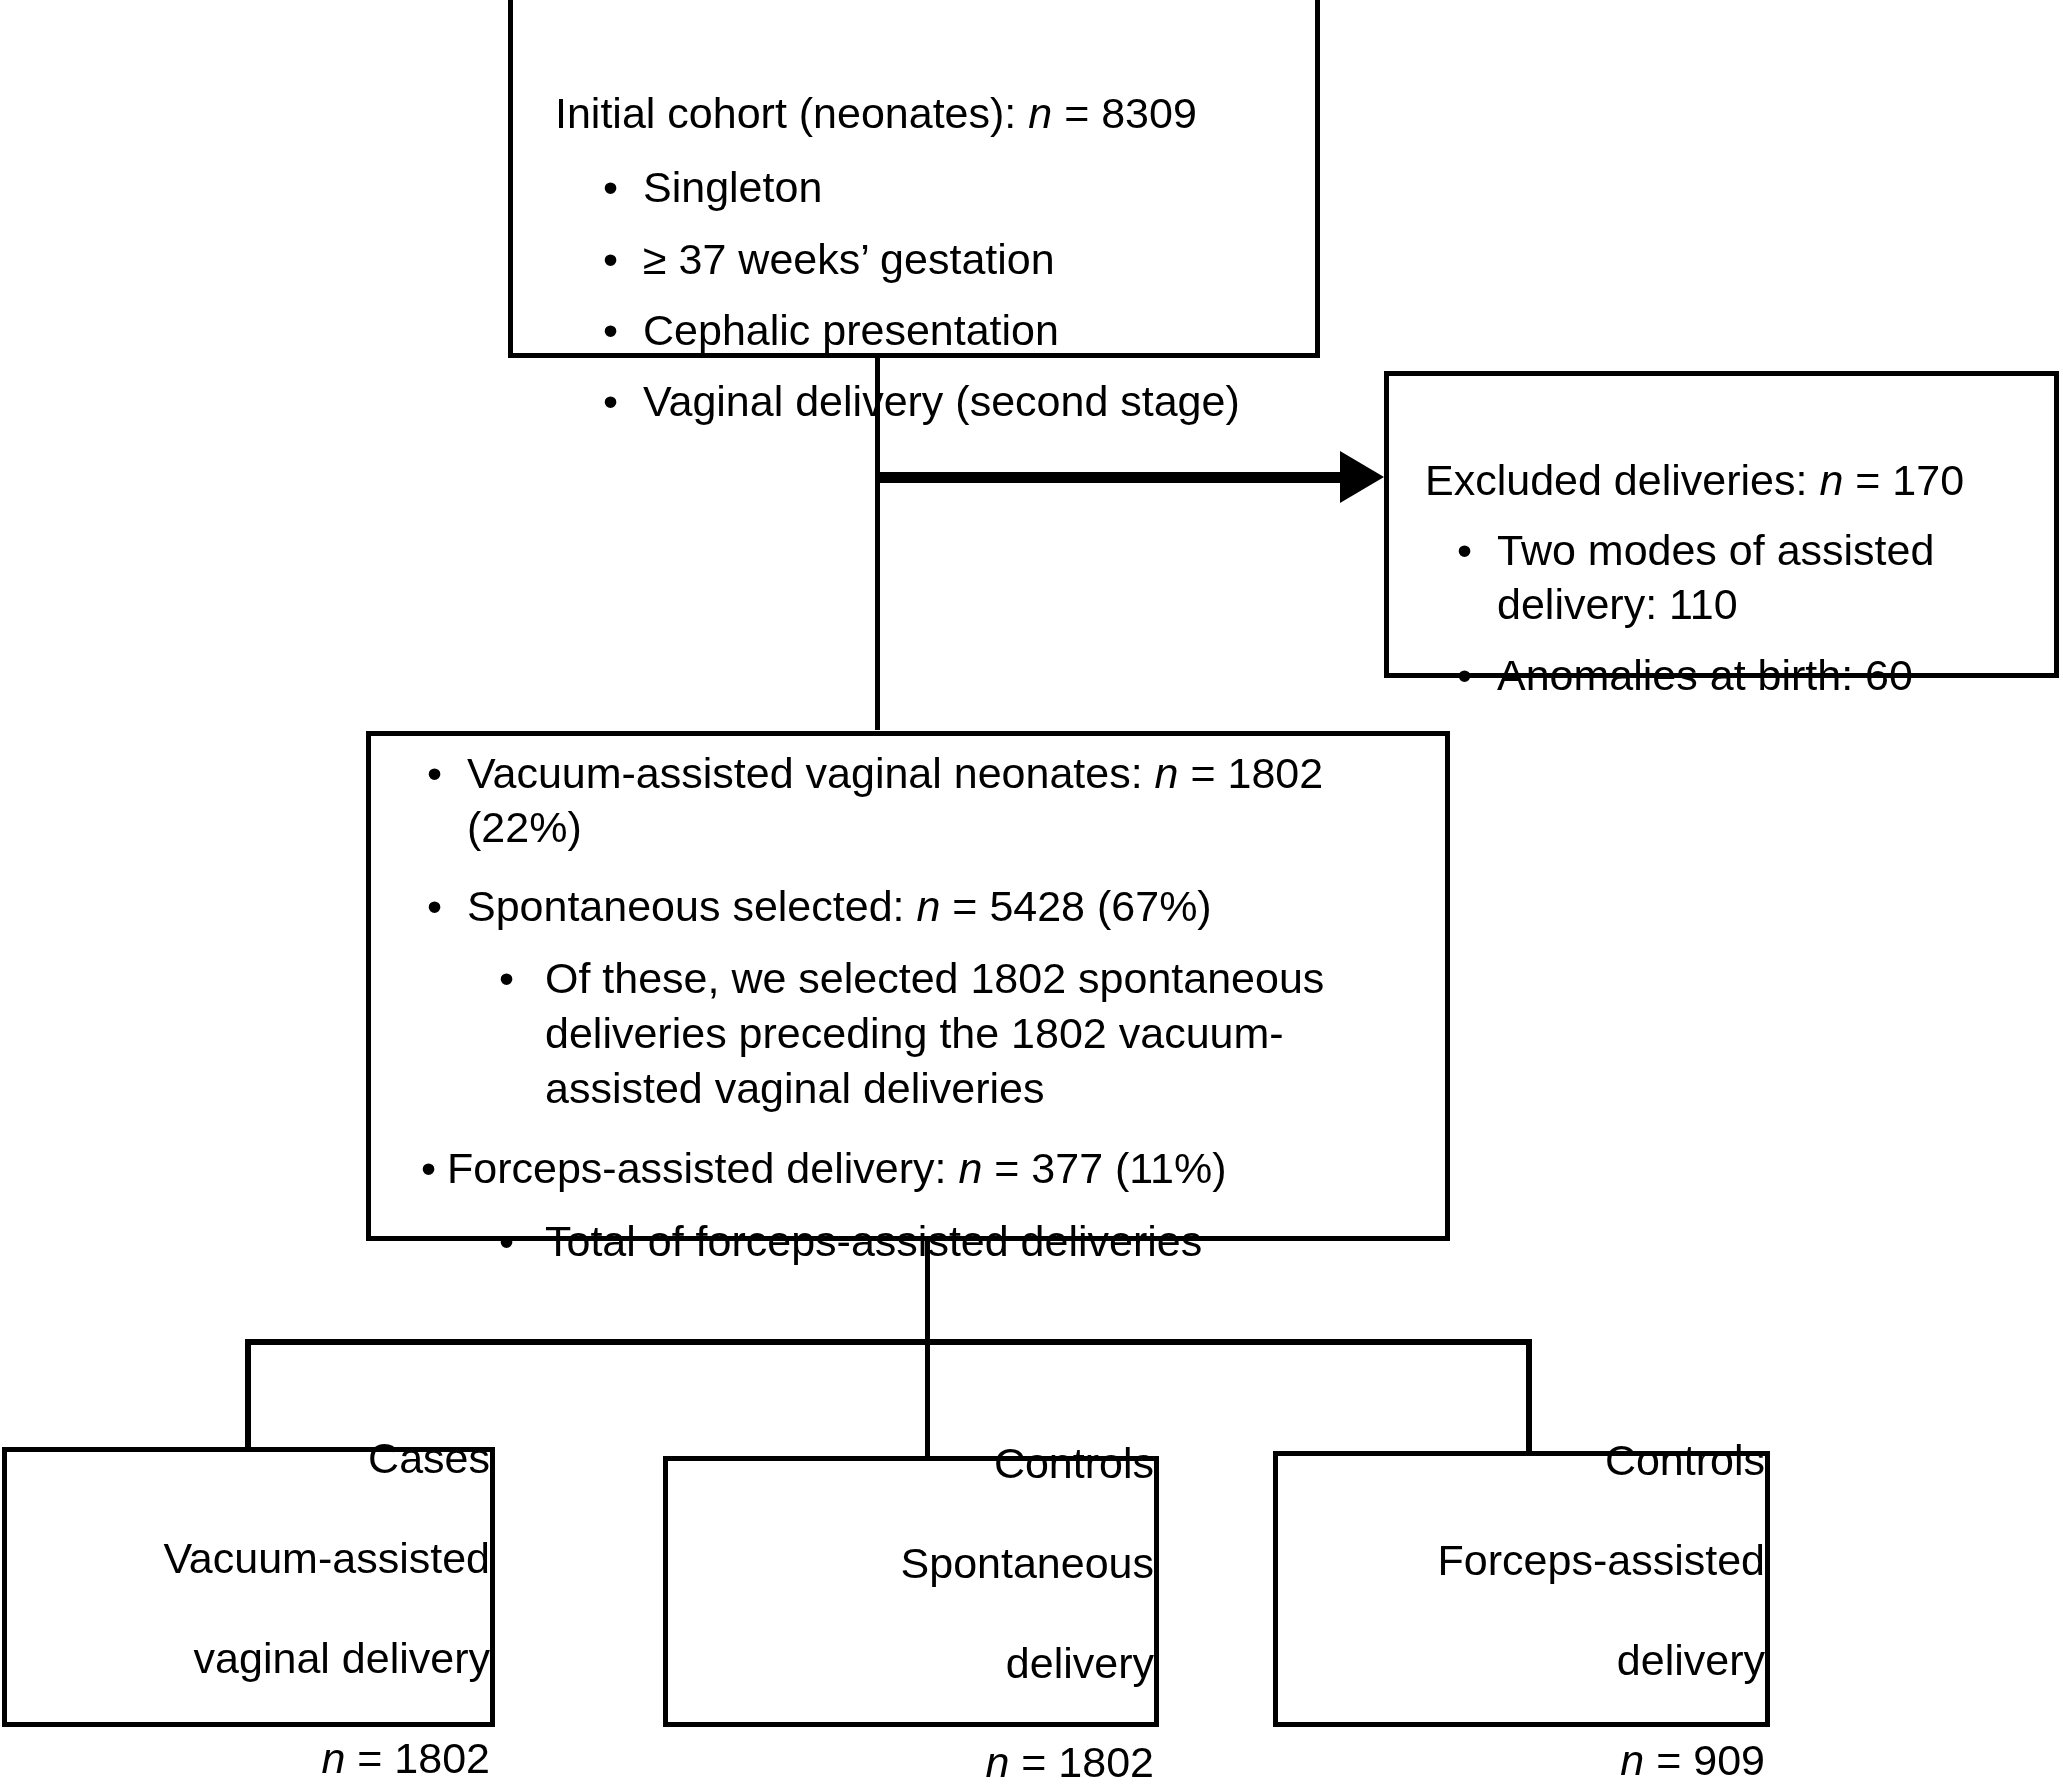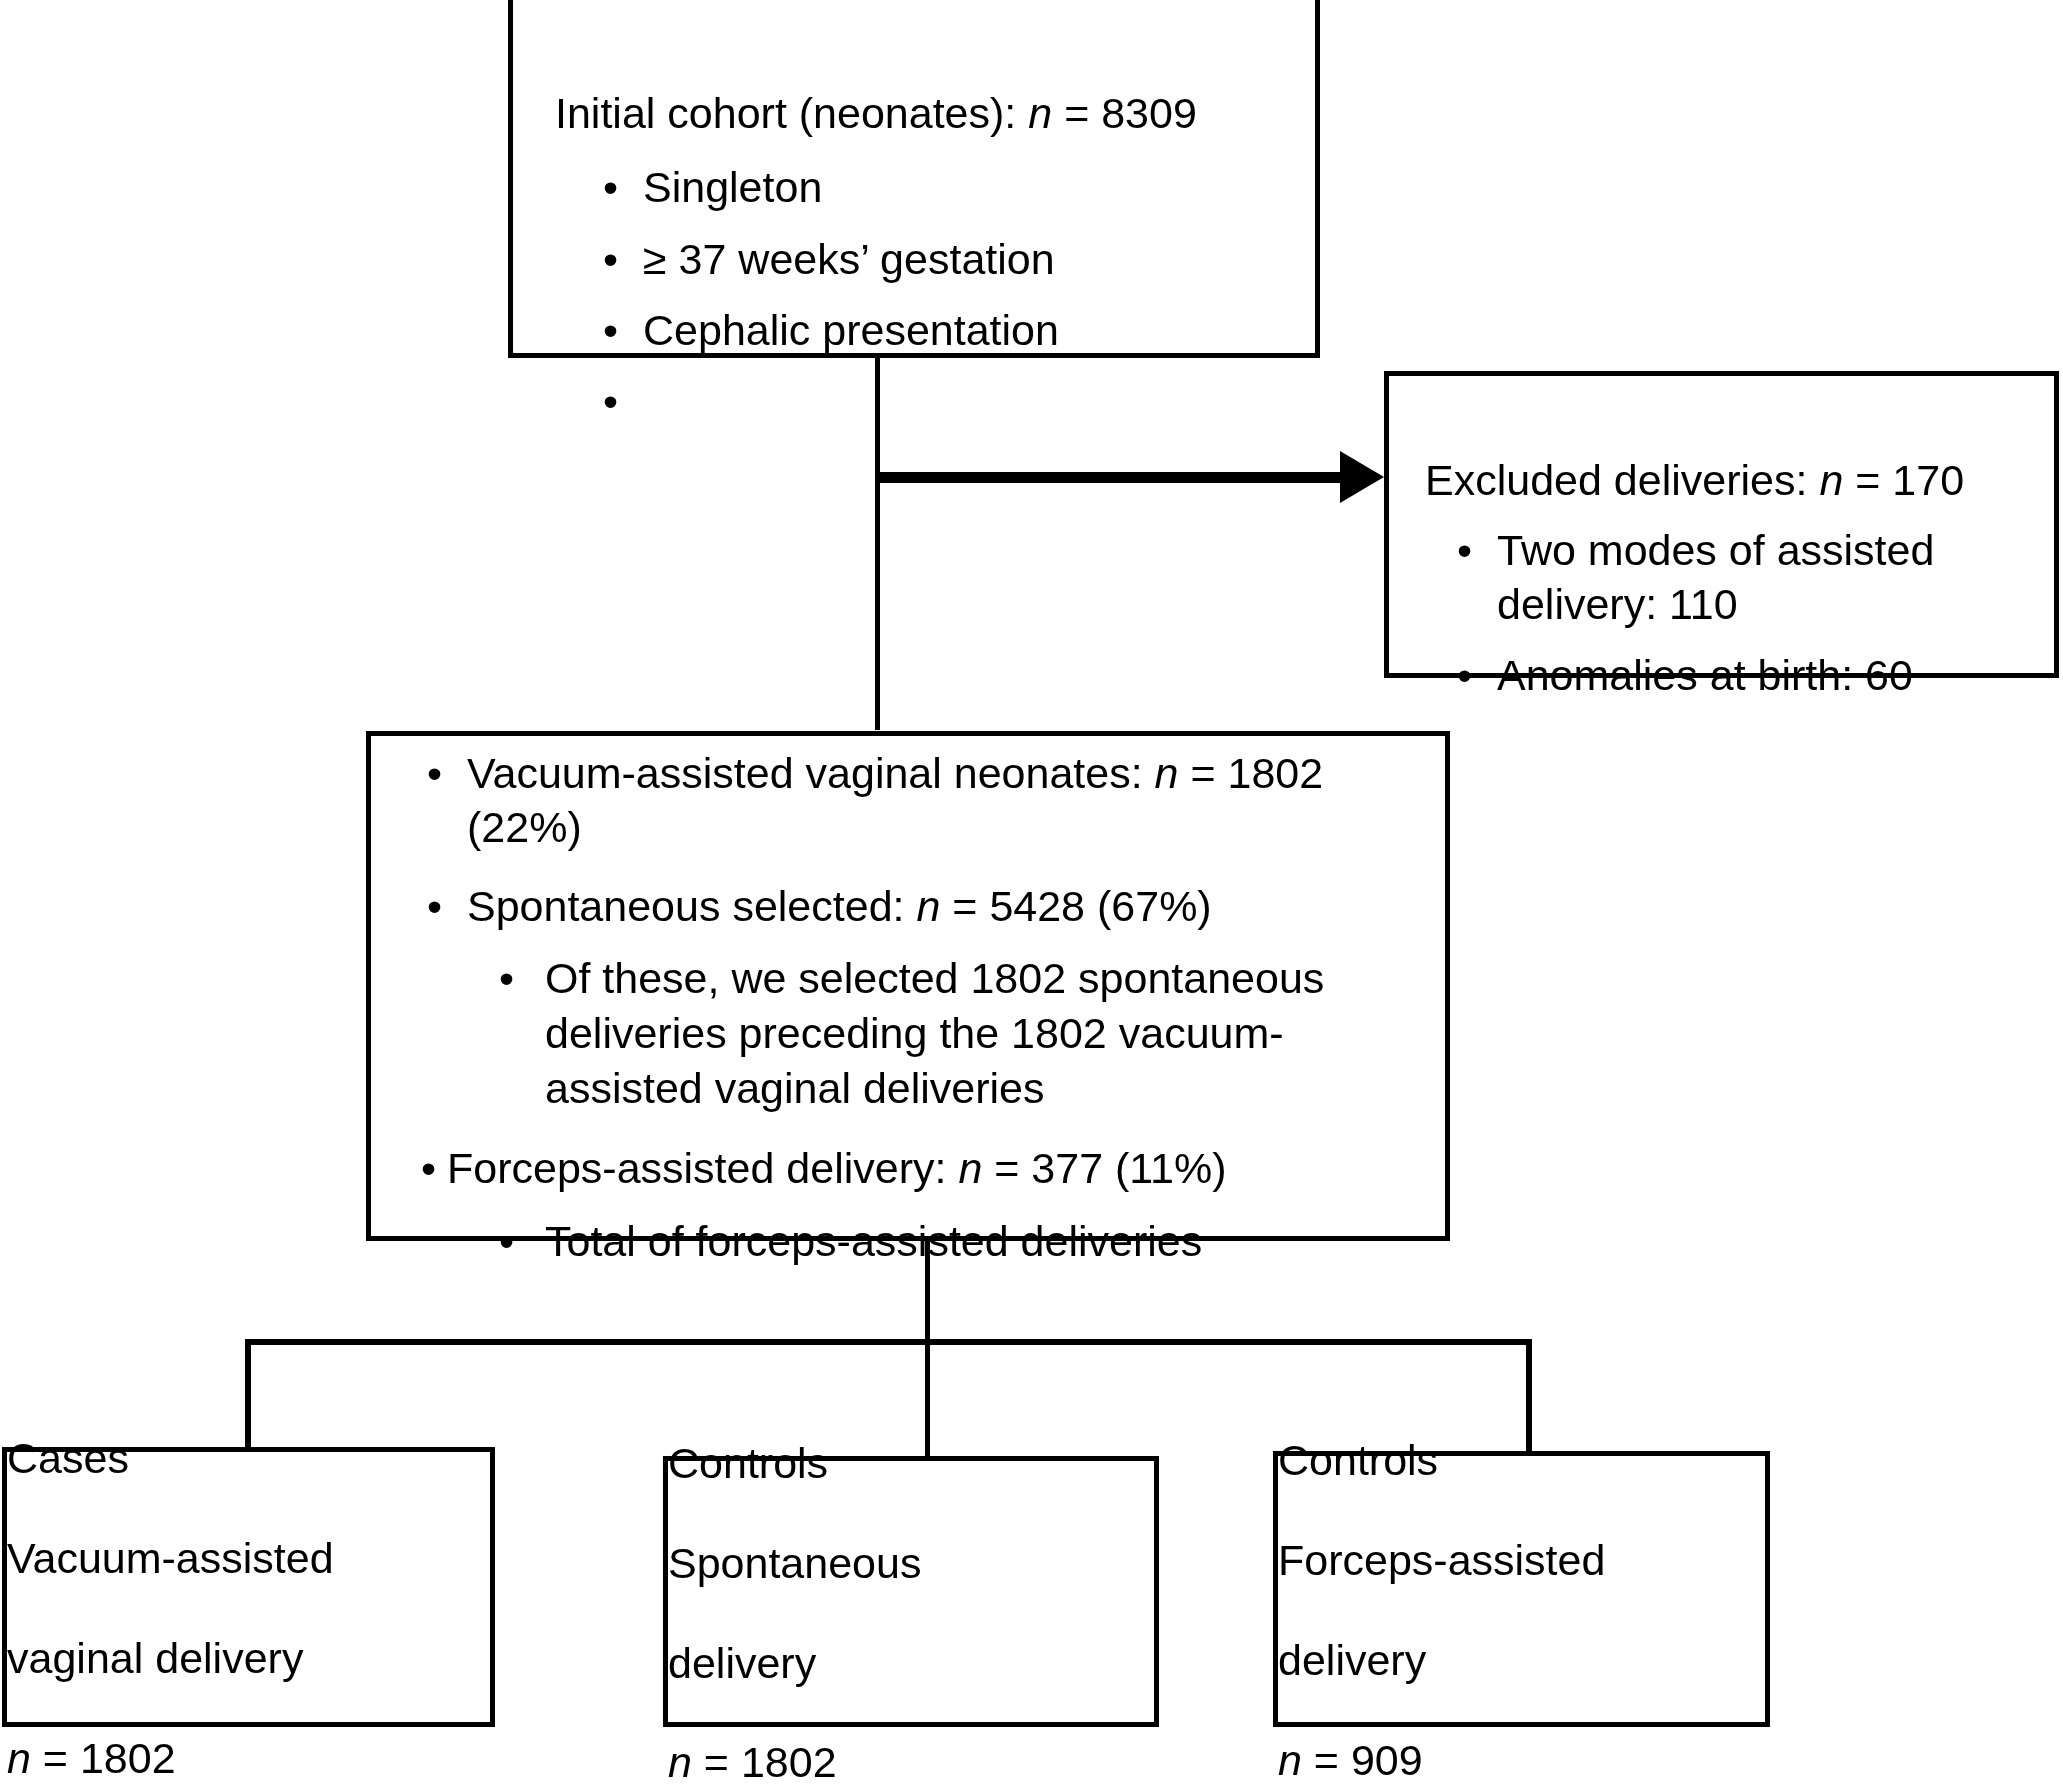--- a/index.html
+++ b/index.html
@@ -88,21 +88,21 @@
   .arrow-head {
     position: absolute;
     width: 0;
     height: 0;
     border-style: solid;
     border-width: 26px 0 26px 44px;
     border-color: transparent transparent transparent #000000;
   }
   
   .leaf {
-    text-align: left;
+    text-align: right;
     font-size: 43px;
     line-height: 1.30;
     gap: 44px;
   }
   .leaf .ln { display: block; white-space: nowrap; }
 </style>
 </head>
 <body>
 
 <div id="canvas">
@@ -120,20 +120,21 @@
         <li>
           <span class="bul">•</span>
           <span>≥ 37 weeks’ gestation</span>
         </li>
         <li>
           <span class="bul">•</span>
           <span>Cephalic presentation</span>
         </li>
         <li>
           <span class="bul">•</span>
+          <span>Vaginal delivery (second stage)</span>
         </li>
       </ul>
     </div>
   </div>
 
   <div class="vline" style="left:875px; top:358px; width:5px; height:372px;"></div>
 
   <div class="hline" style="left:875px; top:472px; width:467px; height:11px;"></div>
   <div class="arrow-head" style="left:1340px; top:451px;"></div>
 

